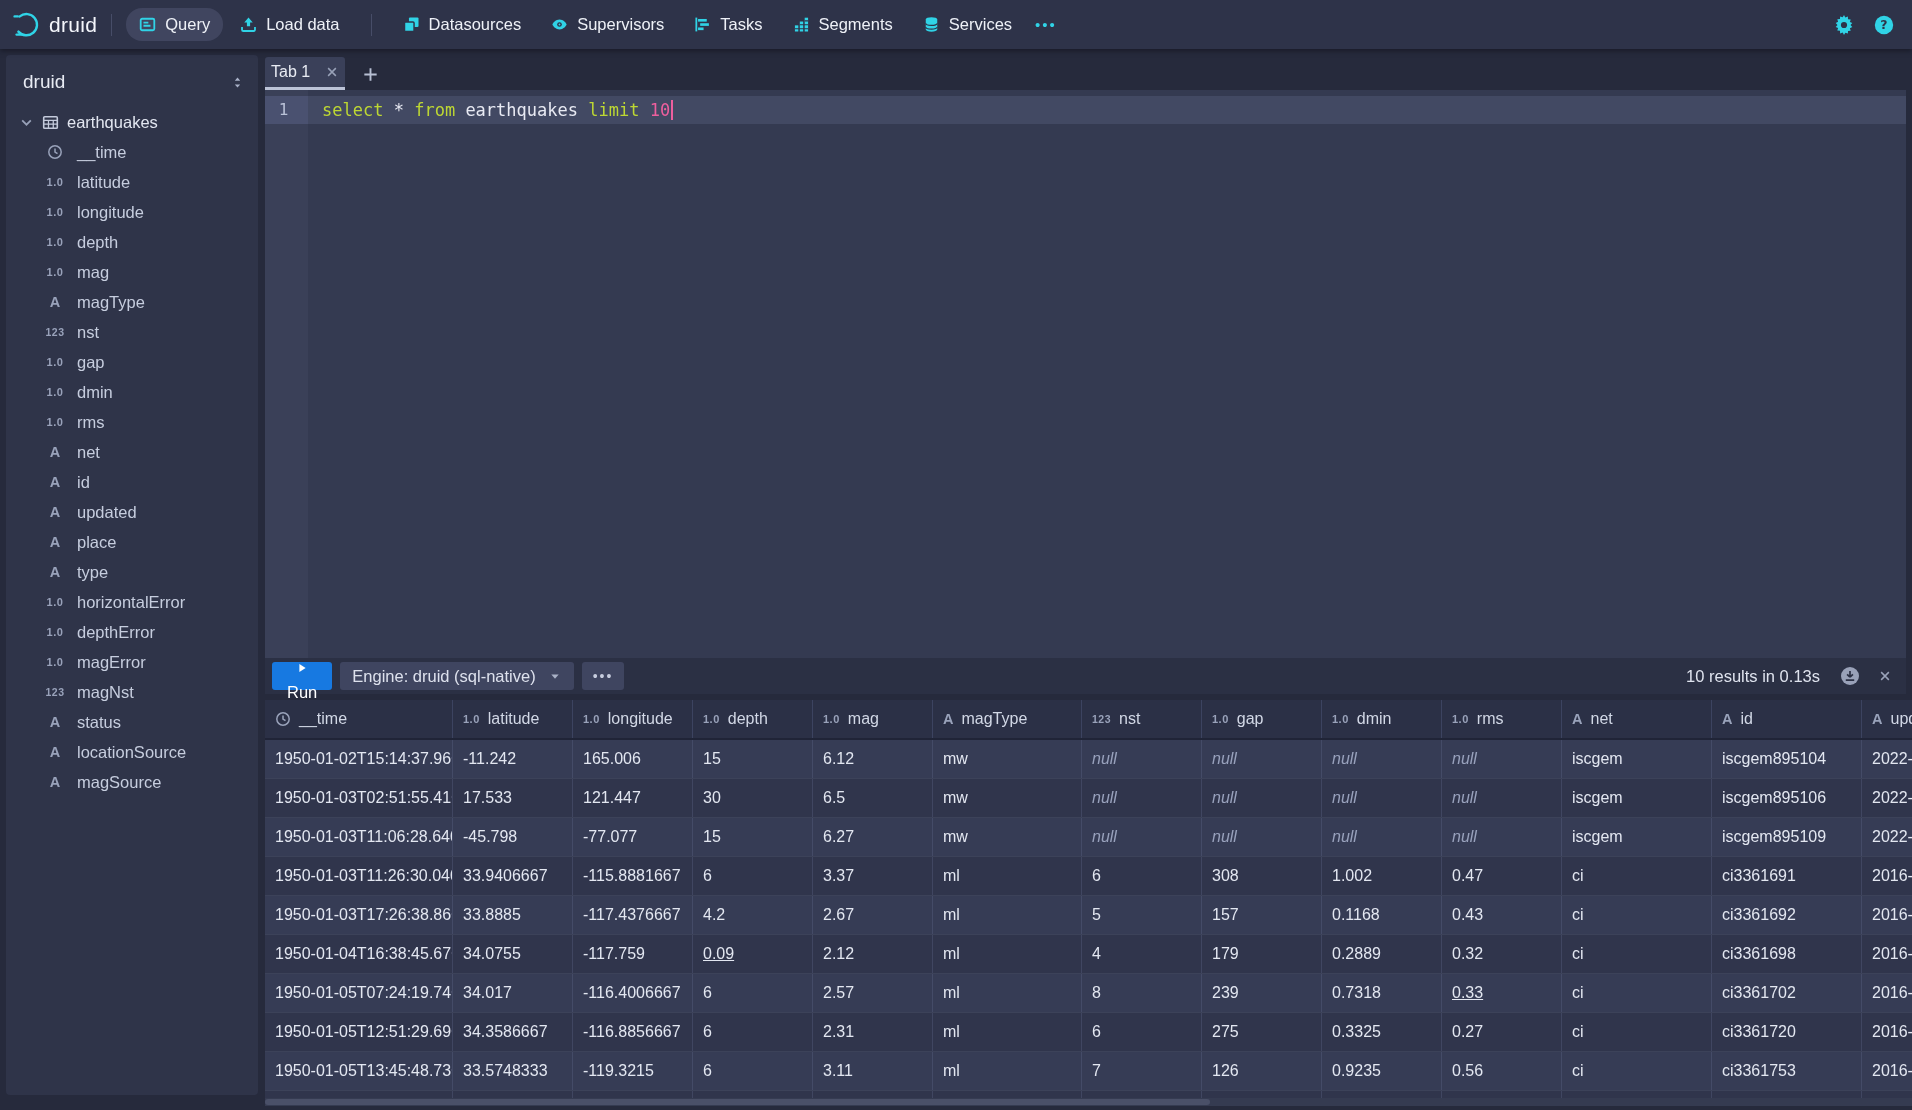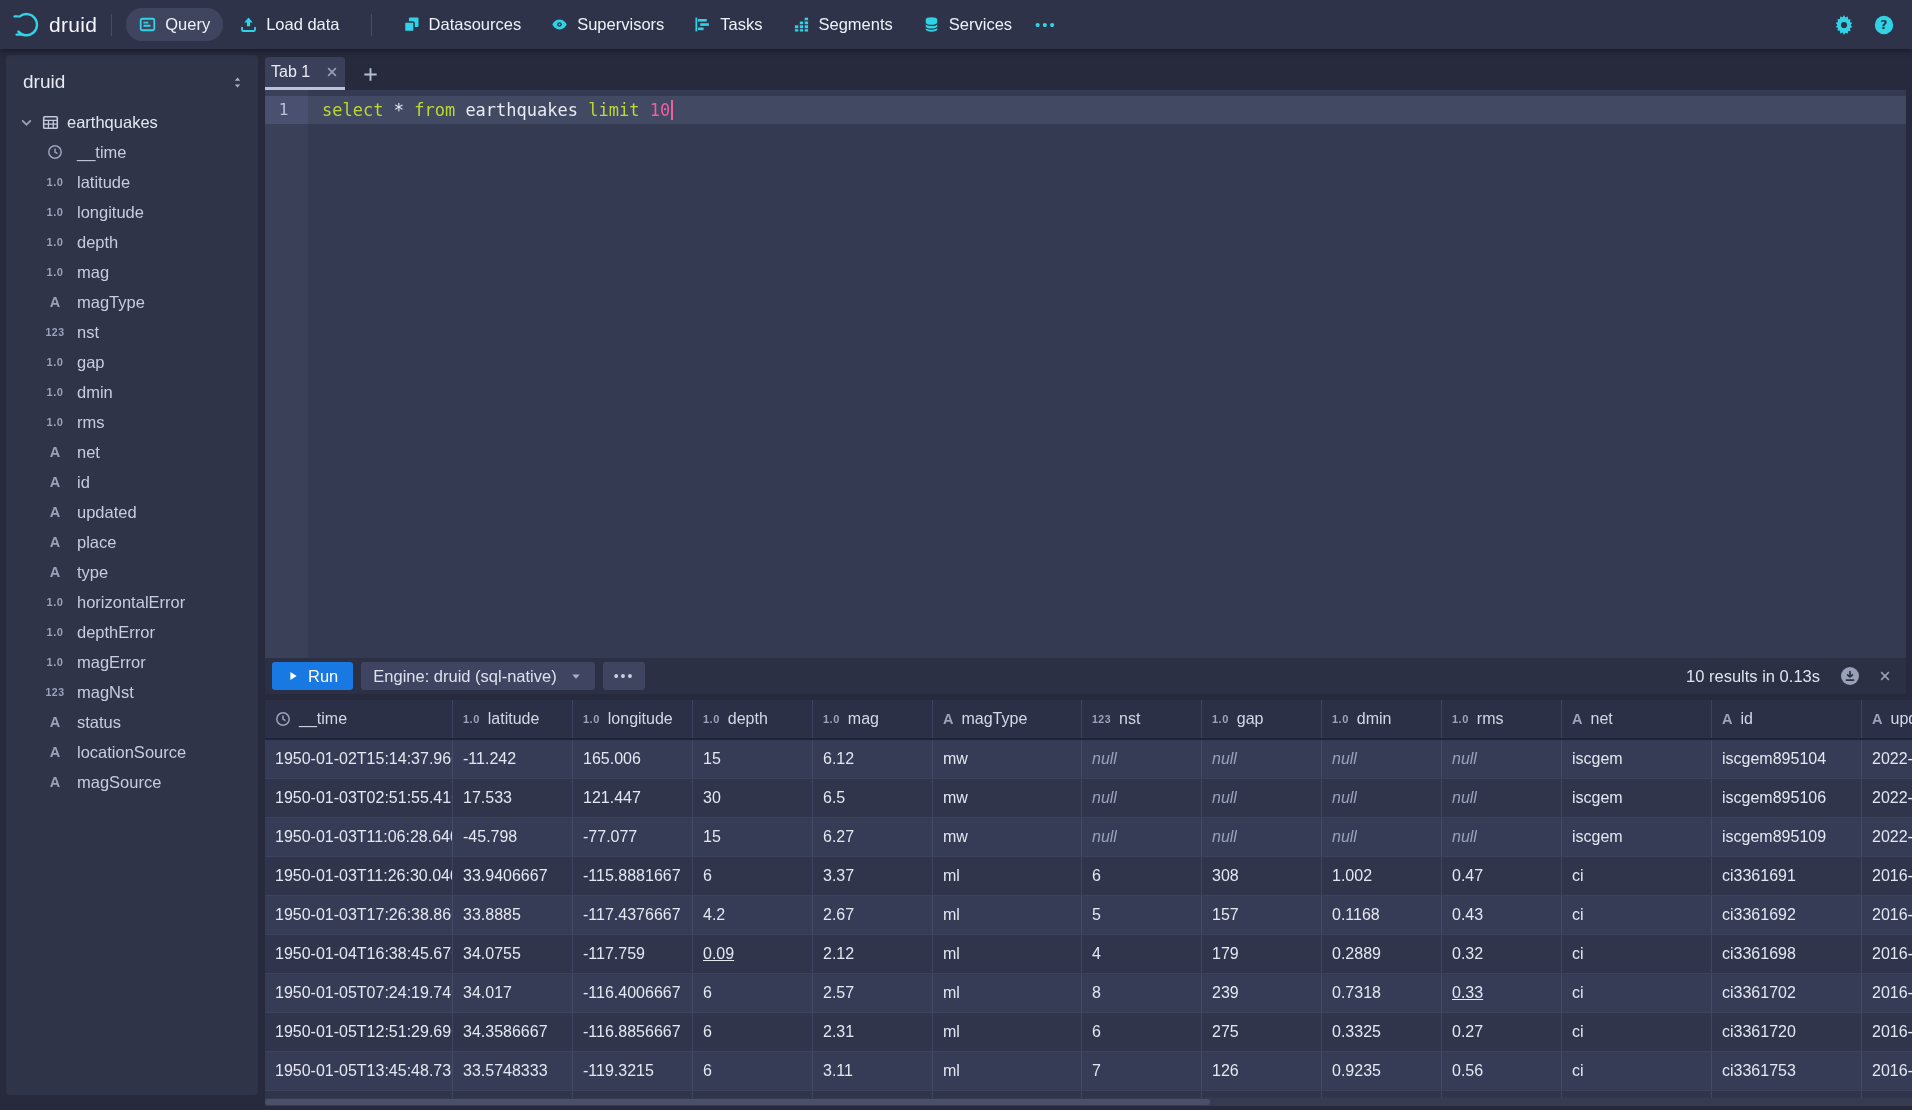--- a/index.html
+++ b/index.html
@@ -63,21 +63,21 @@
                font-size:17px; color:#e8eaf3; white-space:pre; }
   .kw { color:#bdd733; }
   .num { color:#ee5f9e; }
   .cursor { display:inline-block; width:2px; height:20px; background:#ee5f9e; vertical-align:text-bottom; margin-left:1px; }
 
   
   .runbar { position:absolute; left:0; right:6px; top:658px; height:36px; background:#2b3044;
             display:flex; align-items:center; gap:8px; padding:0 14px 0 7px; }
   .runbar button { font-family:"Liberation Sans",sans-serif; border:none; cursor:pointer; }
   .run-btn { display:flex; align-items:center; gap:9px; background:#1779e1; color:#fff;
-             font-size:16.5px; height:28px; padding:0 15px; border-radius:3px; }
+             font-size:16.5px; height:28px; padding:0 15px; border-radius:3px;flex-direction:column; }
   .run-btn .play { display:flex; color:#fff; }
   .engine-btn { display:flex; align-items:center; gap:12px; background:#3f4560; color:#dde1ed;
                 font-size:16.5px; height:28px; padding:0 12px; border-radius:3px; }
   .engine-btn .caret { color:#a9b1c6; display:flex; }
   .more-btn { background:#3f4560; color:#c7cdde; height:28px; padding:0 11px; border-radius:3px;
               font-size:14px; letter-spacing:2px; }
   .rb-spacer { flex:1; }
   .results-text { color:#dfe3ee; font-size:16.5px; margin-right:12px; }
   .dl-icon { display:flex; cursor:pointer; margin-right:10px; }
   .res-close { display:flex; color:#9aa3ba; cursor:pointer; }

